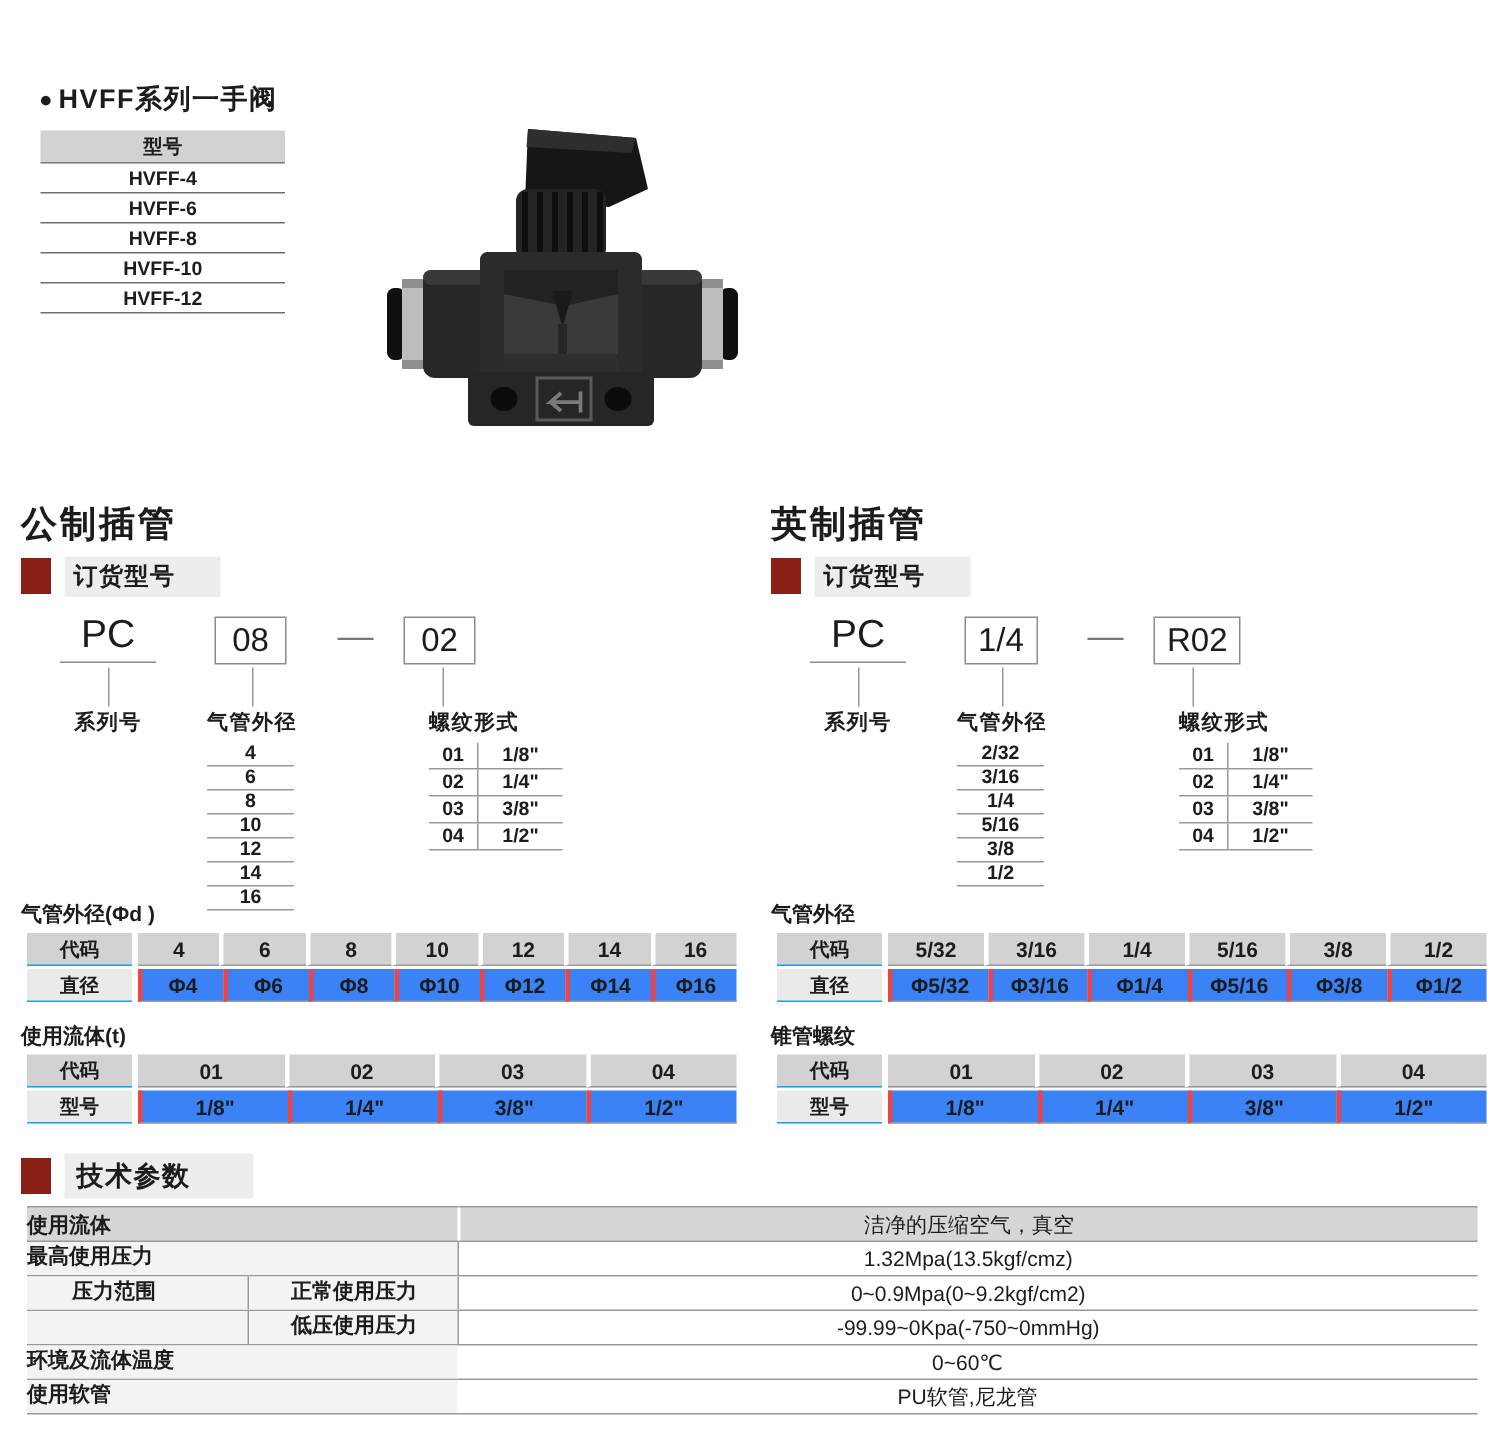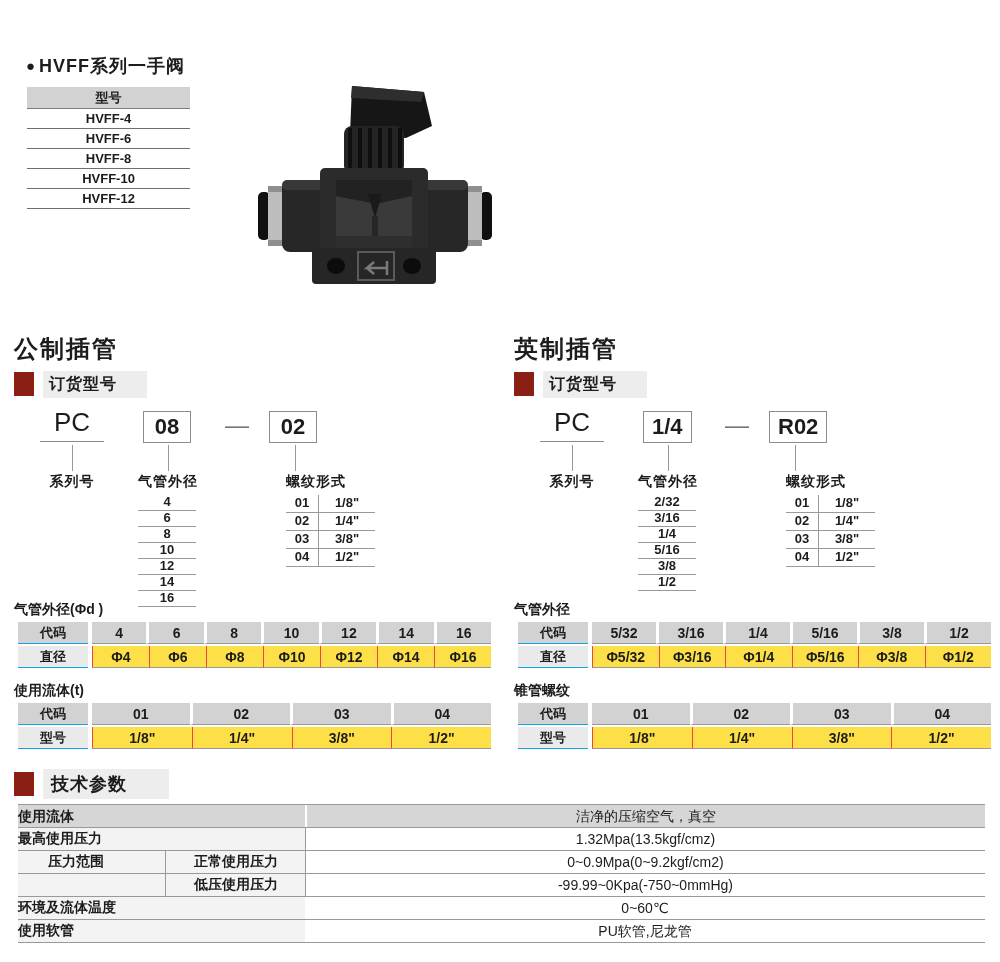--- a/index.html
+++ b/index.html
@@ -20,21 +20,21 @@
   .col{position:absolute;top:333px;width:486px;height:430px;}
   #col-metric{left:12px;} #col-imperial{left:512px;}
   .sec-title{position:absolute;left:2px;top:0;font-size:24px;font-weight:700;letter-spacing:2px;}
   .order-hdr{position:absolute;left:2px;top:38px;display:flex;align-items:center;height:26px;}
   .marker{width:20px;height:24px;background:#8a2015;margin-right:9px;}
   .order-label{background:#ededed;font-size:16px;font-weight:700;padding:3px 30px 3px 6px;letter-spacing:1px;}
 
   .code-series{position:absolute;left:28px;top:74px;width:64px;text-align:center;font-size:26px;
                border-bottom:1px solid #8c8c8c;padding-bottom:3px;}
   .code-box{position:absolute;top:78px;min-width:30px;text-align:center;font-size:22px;
-            border:1px solid #8c8c8c;padding:2px 8px;background:#fff;font-weight:bold;}
+            border:1px solid #8c8c8c;padding:2px 8px;background:#fff;}
   .code-box.b1{left:131px;} .code-box.b2{left:257px;}
   .code-dash{position:absolute;left:202px;top:78px;width:46px;text-align:center;font-size:24px;color:#777;}
   .vline{position:absolute;width:1px;background:#999;}
   .vl-a{left:60px;top:112px;height:26px;}
   .vl-b{left:156px;top:112px;height:26px;}
   .vl-c{left:283px;top:112px;height:26px;}
   .sub-label{position:absolute;top:140px;font-size:14px;font-weight:700;letter-spacing:1px;}
   .sl-a{left:18px;width:84px;text-align:center;}
   .sl-b{left:114px;width:84px;text-align:center;}
   .sl-c{left:274px;}
@@ -54,21 +54,21 @@
   .dtab .r{display:flex;height:22px;line-height:22px;}
   .dtab .r+.r{margin-top:2px;}
   .dtab .lab{width:70px;text-align:center;font-size:13px;font-weight:700;background:#d2d2d2;
              border-bottom:1px solid #0ea5e9;}
   .dtab .gap{width:4px;}
   .dtab .vals{flex:1;display:flex;}
   .dtab .vals .c{flex:1;text-align:center;font-size:14px;font-weight:600;border-bottom:1px solid #999;}
   .dtab .r.h .c{background:#d2d2d2;border-left:3px solid #fff;}
   .dtab .r.h .c:first-child{border-left:none;}
   .dtab .r.b .lab{background:#eaeaea;}
-  .dtab .r.b .c{background:#fde047;border-left:1px solid #ef4444;}
+  .dtab .r.b .c{background:#3b82f6;border-left:3px solid #ef4444;}
 
   
   .tech-hdr{position:absolute;left:14px;top:770px;display:flex;align-items:center;height:28px;}
   .tech-hdr .order-label{font-size:18px;padding:3px 42px 3px 8px;}
   .tech-table{position:absolute;left:18px;top:804px;width:967px;font-size:14px;}
   .trow{display:flex;height:22px;line-height:22px;border-bottom:1px solid #999;}
   .trow.first{border-top:1px solid #999;background:#d6d6d6;}
   .c-full{width:287px;box-sizing:border-box;font-weight:600;}
   .c-l1{width:147px;padding-left:30px;box-sizing:border-box;font-weight:600;}
   .c-l2{width:140px;padding-left:28px;box-sizing:border-box;font-weight:600;border-left:1px solid #999;}

